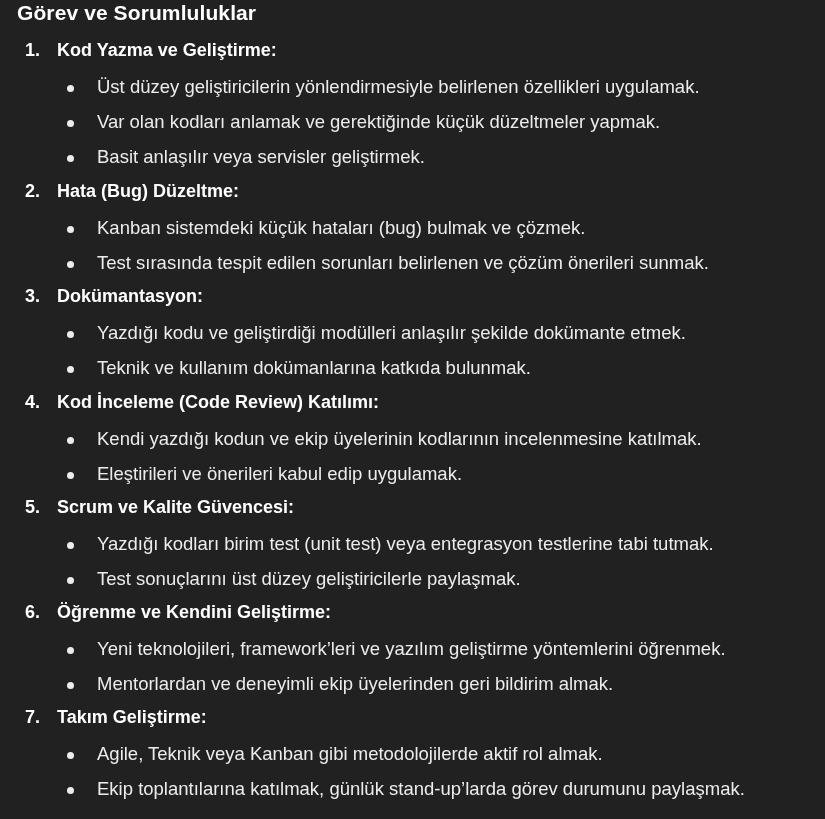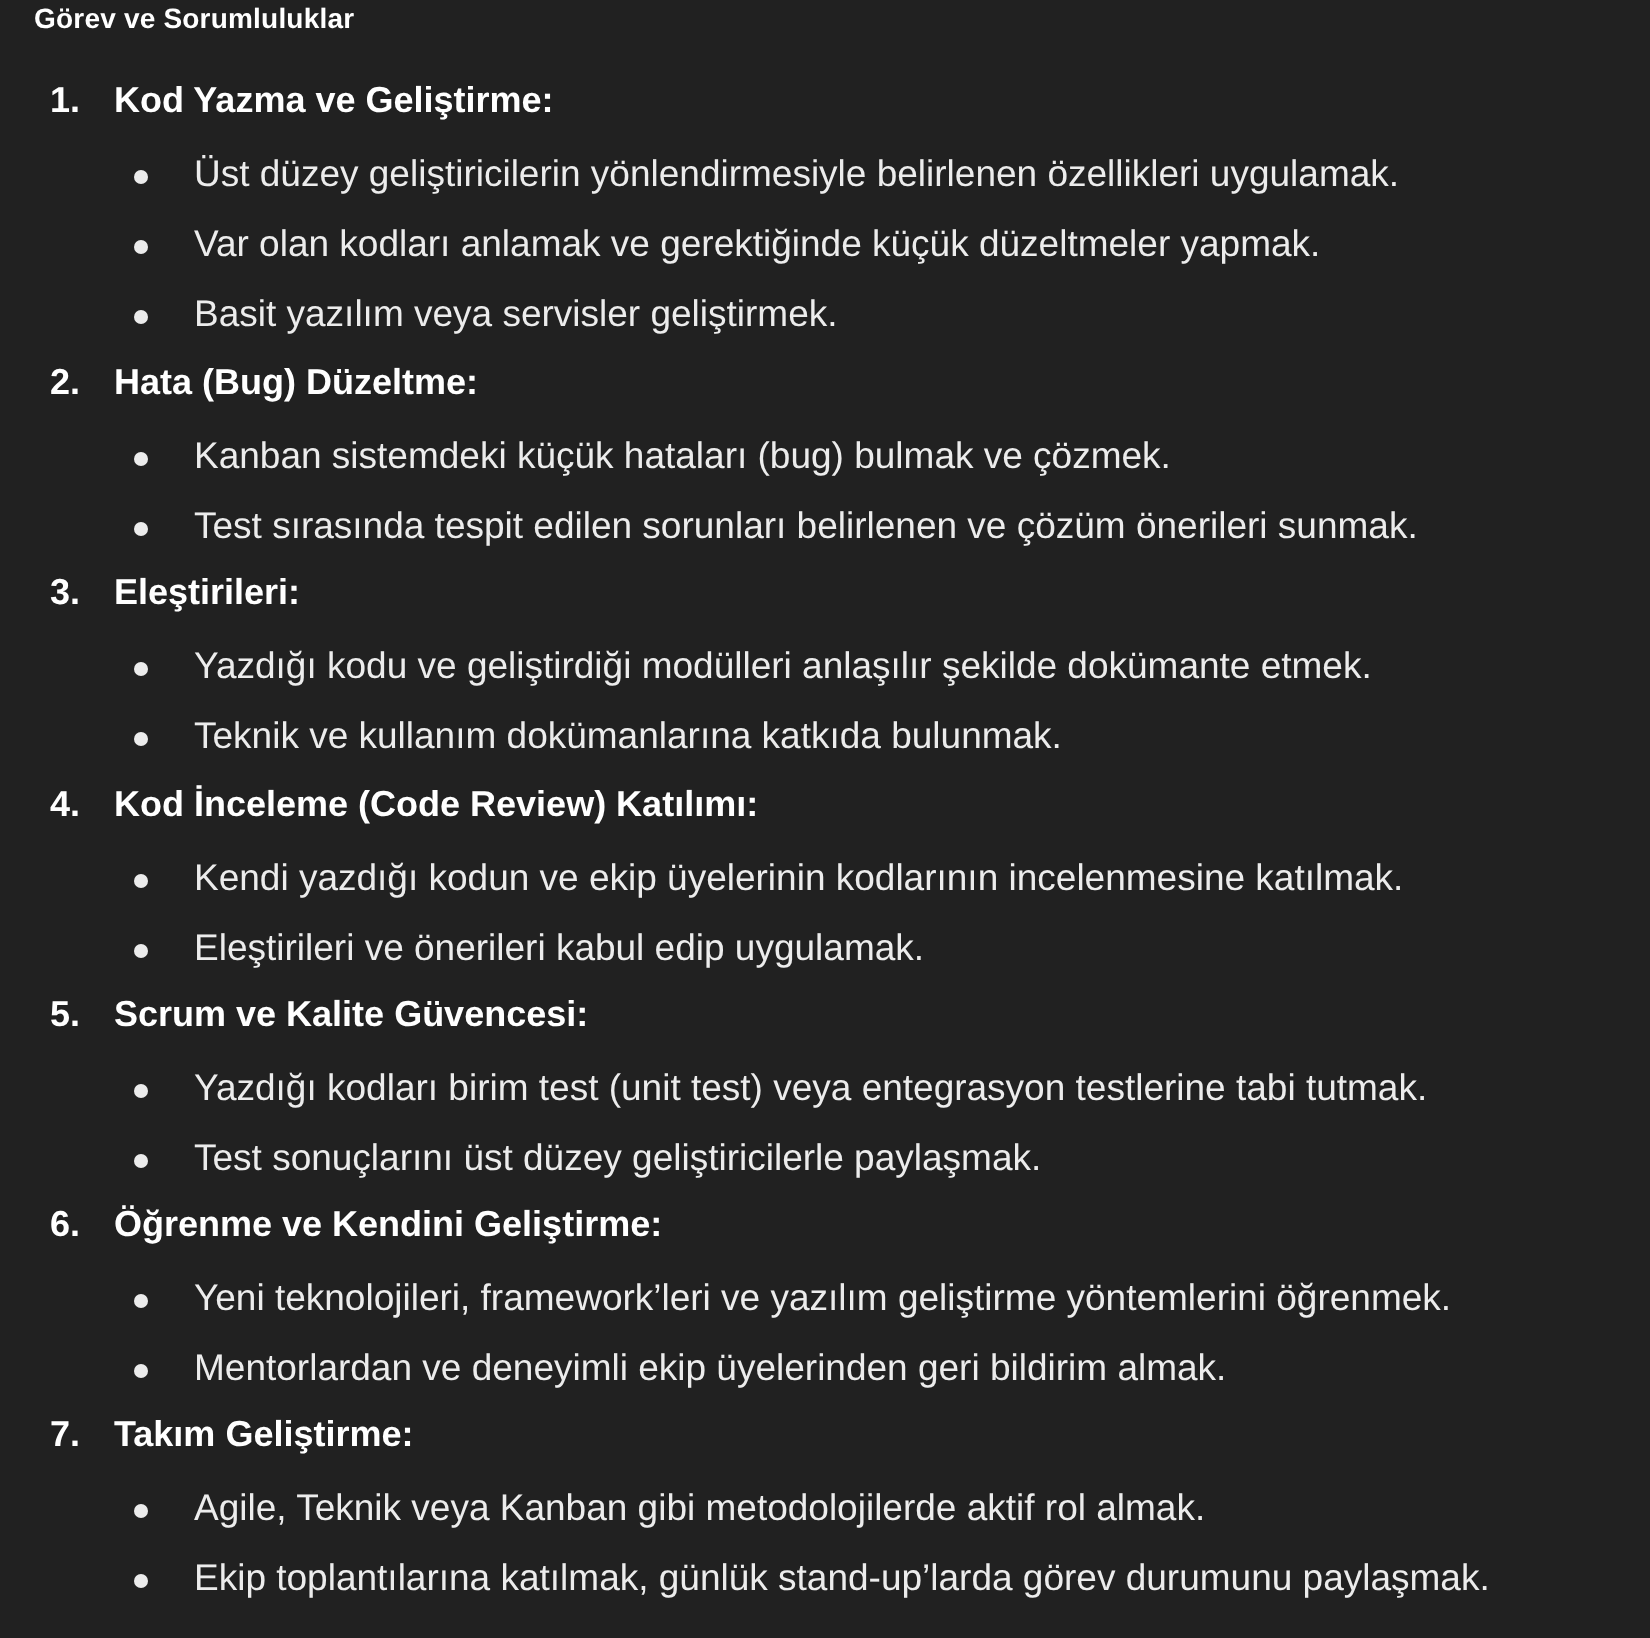--- a/index.html
+++ b/index.html
@@ -18,21 +18,21 @@
   .doc {
     position: absolute;
     left: 0;
     top: 0;
     width: 825px;
   }
   .title {
     position: absolute;
     left: 17px;
     top: 1px;
-    font-size: 14px;
+    font-size: 21px;
     font-weight: bold;
     color: #ffffff;
     letter-spacing: 0.1px;
     white-space: nowrap;
   }
   .section {
     position: absolute;
     left: 0;
     width: 825px;
   }
@@ -93,21 +93,21 @@
     <div class="bullet" style="top:36px;">
       <span class="dot"></span>
       <span class="btext">Üst düzey geliştiricilerin yönlendirmesiyle belirlenen özellikleri uygulamak.</span>
     </div>
     <div class="bullet" style="top:71px;">
       <span class="dot"></span>
       <span class="btext">Var olan kodları anlamak ve gerektiğinde küçük düzeltmeler yapmak.</span>
     </div>
     <div class="bullet" style="top:106px;">
       <span class="dot"></span>
-      <span class="btext">Basit yazılım veya servisler geliştirmek.</span>
+      <span class="btext">Basit anlaşılır veya servisler geliştirmek.</span>
     </div>
   </div>
 
   <div class="section" style="top:181px;">
     <div class="heading">
       <span class="num">2.</span>
       <span class="text">Hata (Bug) Düzeltme:</span>
     </div>
     <div class="bullet" style="top:36px;">
       <span class="dot"></span>
@@ -115,21 +115,21 @@
     </div>
     <div class="bullet" style="top:71px;">
       <span class="dot"></span>
       <span class="btext">Test sırasında tespit edilen sorunları belirlenen ve çözüm önerileri sunmak.</span>
     </div>
   </div>
 
   <div class="section" style="top:286px;">
     <div class="heading">
       <span class="num">3.</span>
-      <span class="text">Eleştirileri:</span>
+      <span class="text">Dokümantasyon:</span>
     </div>
     <div class="bullet" style="top:36px;">
       <span class="dot"></span>
       <span class="btext">Yazdığı kodu ve geliştirdiği modülleri anlaşılır şekilde dokümante etmek.</span>
     </div>
     <div class="bullet" style="top:71px;">
       <span class="dot"></span>
       <span class="btext">Teknik ve kullanım dokümanlarına katkıda bulunmak.</span>
     </div>
   </div>

